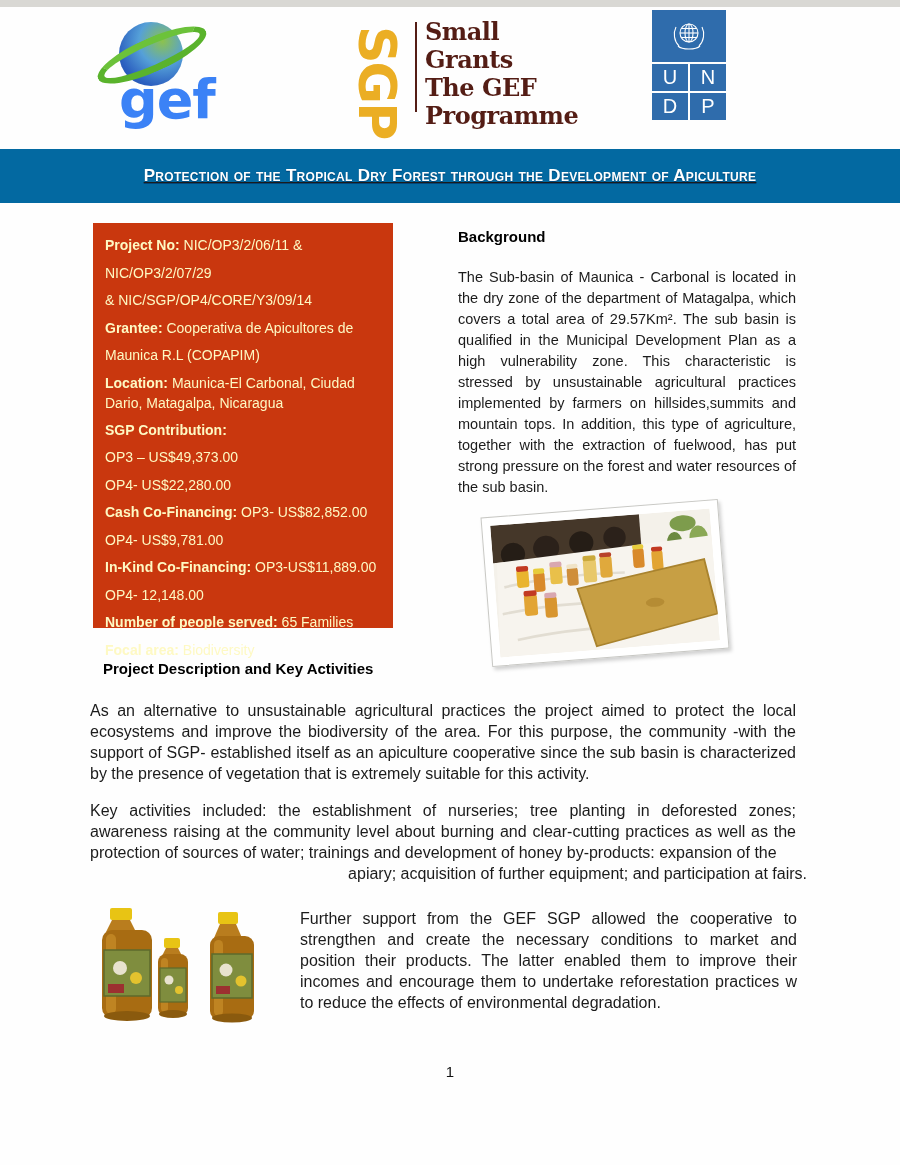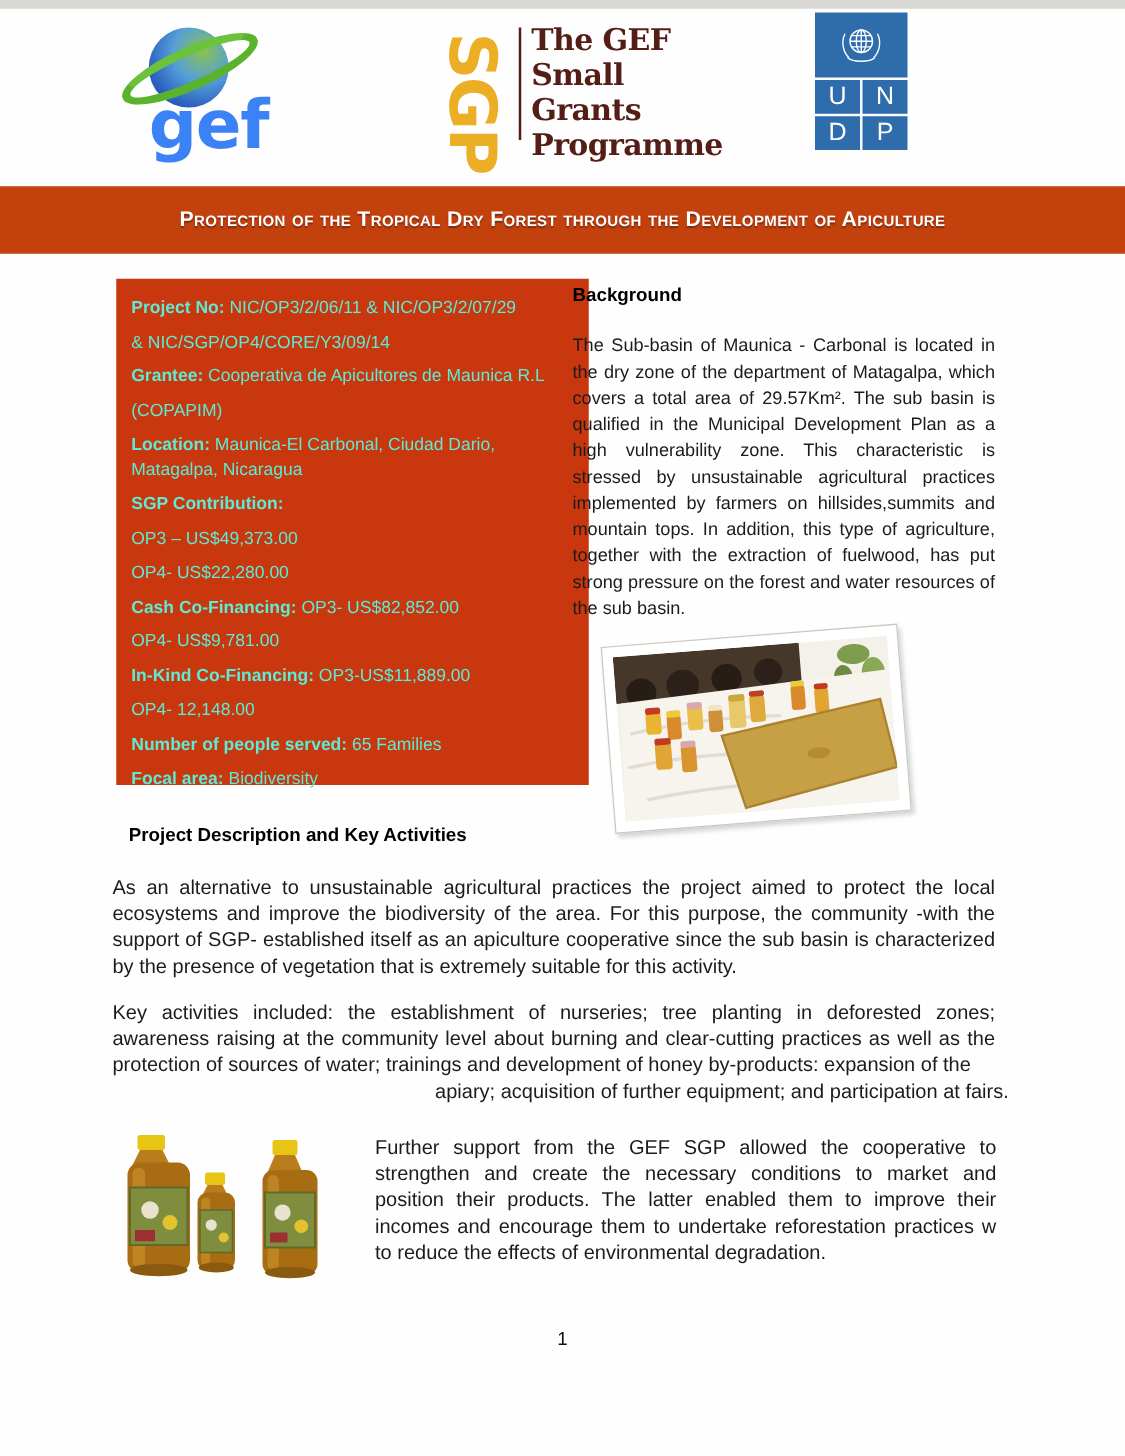--- a/index.html
+++ b/index.html
@@ -52,22 +52,22 @@
     position:absolute; left:0; top:149px; width:900px; height:54px; background:#3d6bf0;
     display:flex; align-items:center; justify-content:center;
   }
   .banner span {
     color:#ffffff; font-weight:bold; font-size:17px; font-variant:small-caps;
     letter-spacing:0.3px; text-shadow:0 1px 1px rgba(0,0,40,0.35);
   }
 
   
   .rbox {
-    position:absolute; left:93px; top:223px; width:378px; height:405px; background:#c9370e;
-    color:#5eead4; padding:9px 12px 6px 12px; font-size:14px;
+    position:absolute; left:93px; top:223px; width:300px; height:405px; background:#c9370e;
+    color:#fef9c3; padding:9px 12px 6px 12px; font-size:14px;
   }
   .rbox p { line-height:27.5px; margin:0; }
   .rbox p.tight { line-height:20px; padding:3px 0 4px 0; }
   .rbox b { font-weight:bold; }
 
   
   .bg-col { position:absolute; left:458px; top:228px; width:338px; }
   .bg-col h3 { font-size:15px; font-weight:bold; color:#000; margin-bottom:22px; }
   .bg-col p { font-size:14.5px; line-height:21px; text-align:justify; }
 
@@ -105,22 +105,22 @@
   <div class="gef-logo">
     <div class="gef-globe"></div>
     <div class="gef-ring"></div>
     <div class="gef-text">gef</div>
   </div>
 
   <div class="sgp-logo">
     <div class="sgp-vert">SGP</div>
     <div class="sgp-rule"></div>
     <div class="sgp-lines">
+      <div>Small Grants</div>
       <div>The GEF</div>
-      <div>Small Grants</div>
       <div>Programme</div>
     </div>
   </div>
 
   <div class="undp-logo">
     <div class="undp-top">
       <svg width="38" height="38" viewBox="0 0 38 38">
         <g fill="none" stroke="#ffffff" stroke-width="1.1">
           <circle cx="19" cy="16" r="9"></circle>
           <line x1="10" y1="16" x2="28" y2="16"></line>
@@ -134,21 +134,21 @@
       </svg>
     </div>
     <div class="undp-grid">
       <div>U</div>
       <div>N</div>
       <div>D</div>
       <div>P</div>
     </div>
   </div>
 
-  <div class="banner" style="background: #c2410c;">
+  <div class="banner" style="background: #0369a1; text-decoration: underline;">
     <span>Protection of the Tropical Dry Forest through the Development of Apiculture</span>
   </div>
 
   <aside class="rbox" style="background: rgb(201, 55, 14);">
     <p><b>Project No:</b><span> NIC/OP3/2/06/11 &amp;  NIC/OP3/2/07/29</span></p>
     <p><b></b><span>&amp; NIC/SGP/OP4/CORE/Y3/09/14</span></p>
     <p><b>Grantee:</b><span>  Cooperativa de Apicultores de Maunica R.L (COPAPIM)</span></p>
     <p class="tight"><b>Location:</b><span> Maunica-El Carbonal, Ciudad Dario, Matagalpa, Nicaragua</span></p>
     <p><b>SGP Contribution:</b><span></span></p>
     <p><b></b><span>OP3 – US$49,373.00</span></p>

